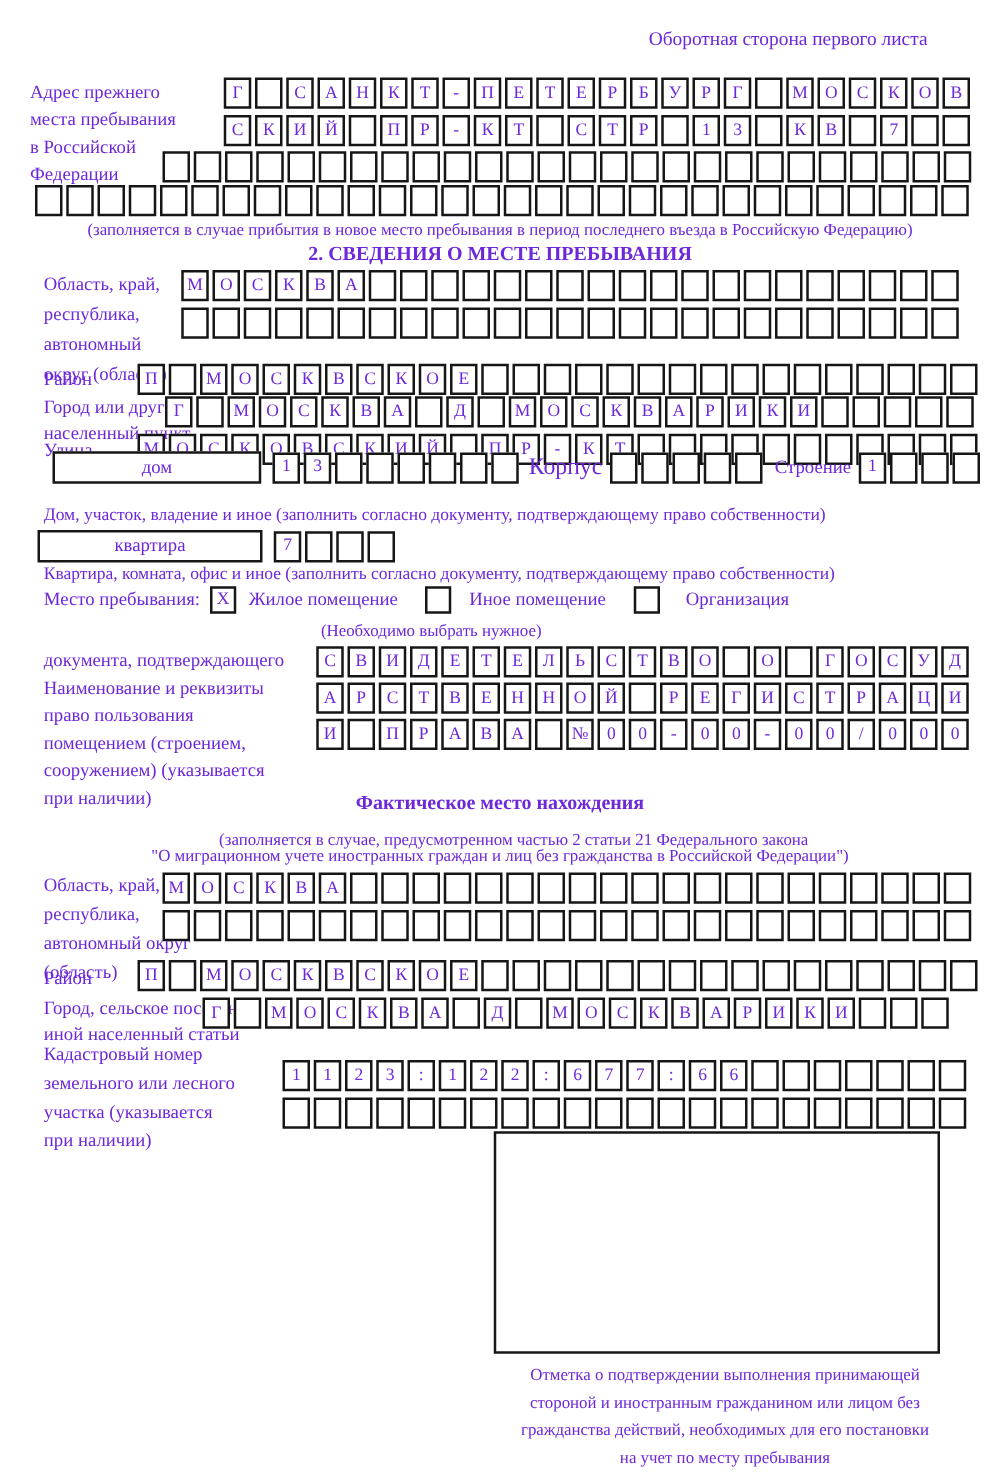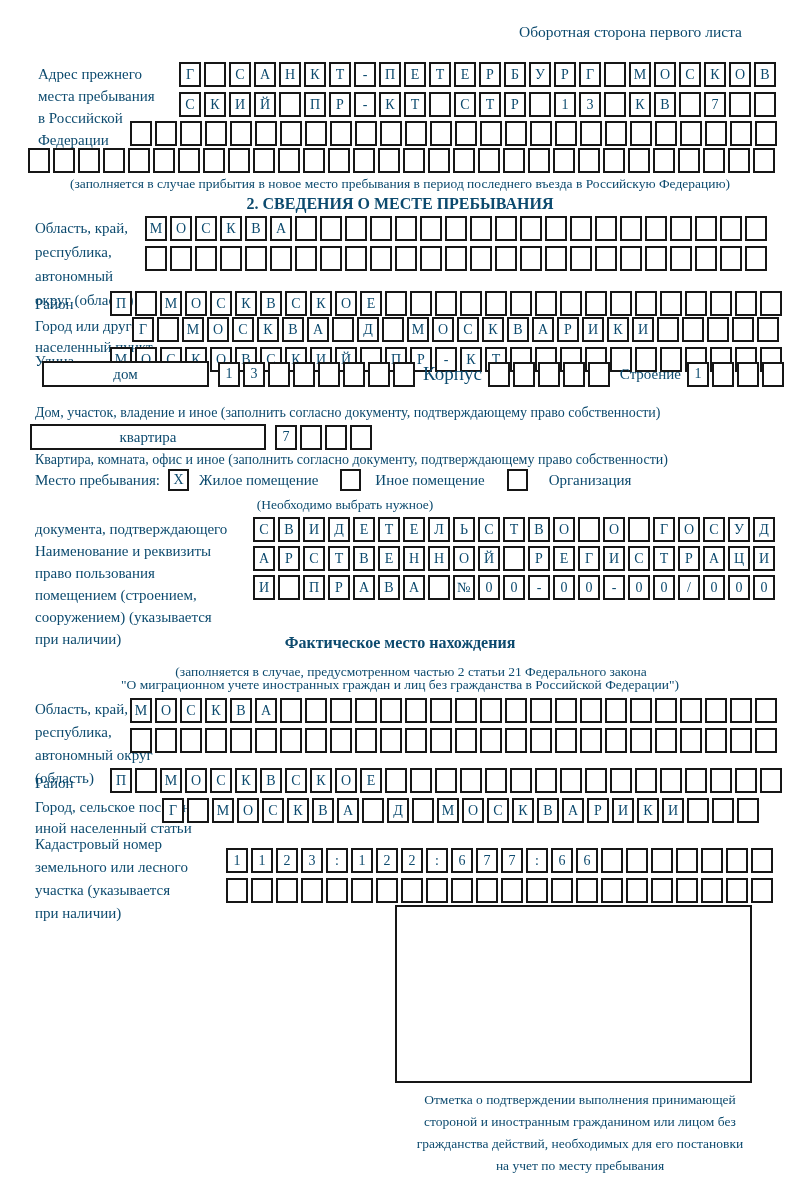--- a/index.html
+++ b/index.html
@@ -1,56 +1,56 @@
 <!DOCTYPE html>
 <html><head>
 <meta charset="utf-8">
 <style>
   html,body{margin:0;padding:0;background:#fff;}
-  .page{position:relative;width:800px;height:1180px;background:#ffffff;color:#0c4a6e;
+  .page{position:relative;width:800px;height:1180px;background:#ffffff;color:#6d28d9;
         font-family:"Liberation Serif","DejaVu Serif",serif;overflow:hidden;}
   .abs{position:absolute;}
   .lbl{font-size:15px;line-height:22px;}
   .lbl span{display:block;}
   .grid{position:absolute;display:flex;gap:3px;}
   .gridf{display:flex;gap:3px;}
   .cell{flex:0 0 22px;width:22px;height:25px;border:2px solid #161616;box-sizing:border-box;
         display:flex;align-items:center;justify-content:center;font-size:14px;line-height:1;background:#fff;}
   .namedbox{border:2px solid #161616;box-sizing:border-box;height:26px;display:flex;align-items:center;
         justify-content:center;font-size:15px;background:#fff;}
   .cb{width:21px;height:22px;border:2px solid #161616;box-sizing:border-box;display:flex;align-items:center;
         justify-content:center;font-size:14px;background:#fff;}
   .cap{font-size:14px;}
   .smallnote{font-size:13.5px;}
   .center{text-align:center;width:800px;left:0;}
   .bold{font-weight:bold;}
   .flexrow{display:flex;align-items:center;}
   
   #hdr{top:23px;right:58px;font-size:15.5px;}
-  #albl{left:38px;top:63px;}
+  #albl{left:24px;top:63px;}
   #a1{left:179px;top:62px;}
   #a2{left:179px;top:92px;}
   #a3{left:130px;top:121px;}
   #a4{left:28px;top:148px;}
   #note1{top:176px;}
   #s2t{top:195px;font-size:16px;}
   #blbl{left:35px;top:216px;line-height:24px;}
   #b1{left:145px;top:216px;}
   #b2{left:145px;top:246px;}
   #dlbl{left:35px;top:293px;}
   #b3{left:110px;top:291px;}
   #citylbl{left:35px;top:316px;line-height:21px;}
   #b4{left:132px;top:317px;}
   #slbl{left:35px;top:350px;}
   #b5{left:110px;top:347px;}
   #houserow{left:30px;top:361px;padding-left:12px;}
   #dombox{width:167px;}
   #cap1{left:35px;top:405px;text-align:center;}
   #flatrow{left:30px;top:424px;}
-  #kvbox{width:236px;}
+  #kvbox{width:180px;}
   #cap2{left:35px;top:452px;}
   #stayrow{left:35px;top:469px;font-size:15px;}
   #choosenote{left:215px;top:497px;width:260px;text-align:center;}
   #doclbl{left:35px;top:518px;}
   #e1{left:253px;top:517px;}
   #e2{left:253px;top:546px;}
   #e3{left:253px;top:575px;}
   #s3t{top:634px;font-size:16px;}
   #s3n1{top:664px;margin-left:11px;}
   #s3n2{top:677px;}

